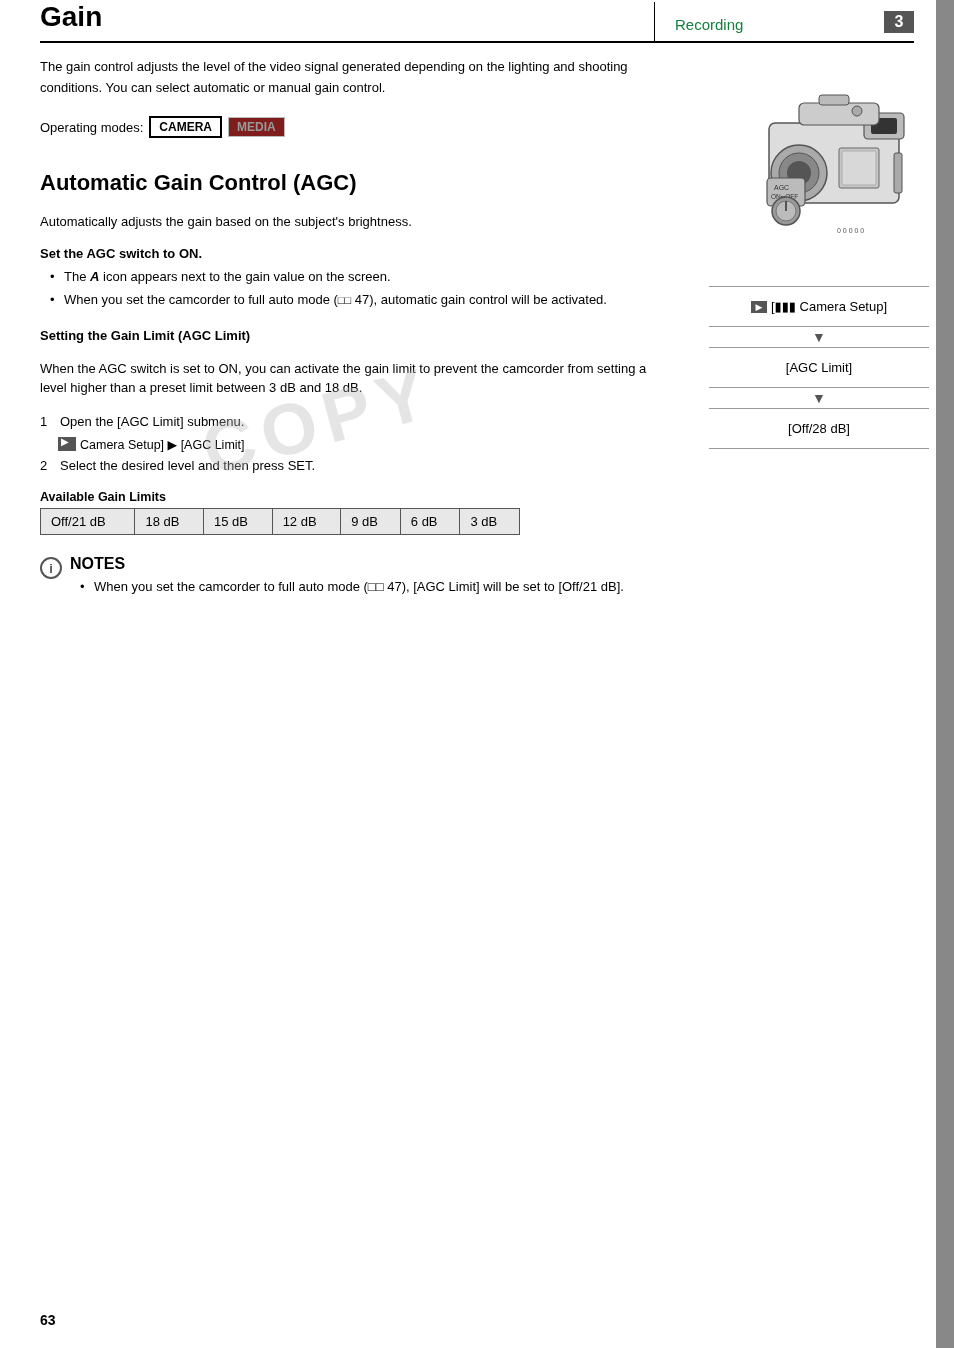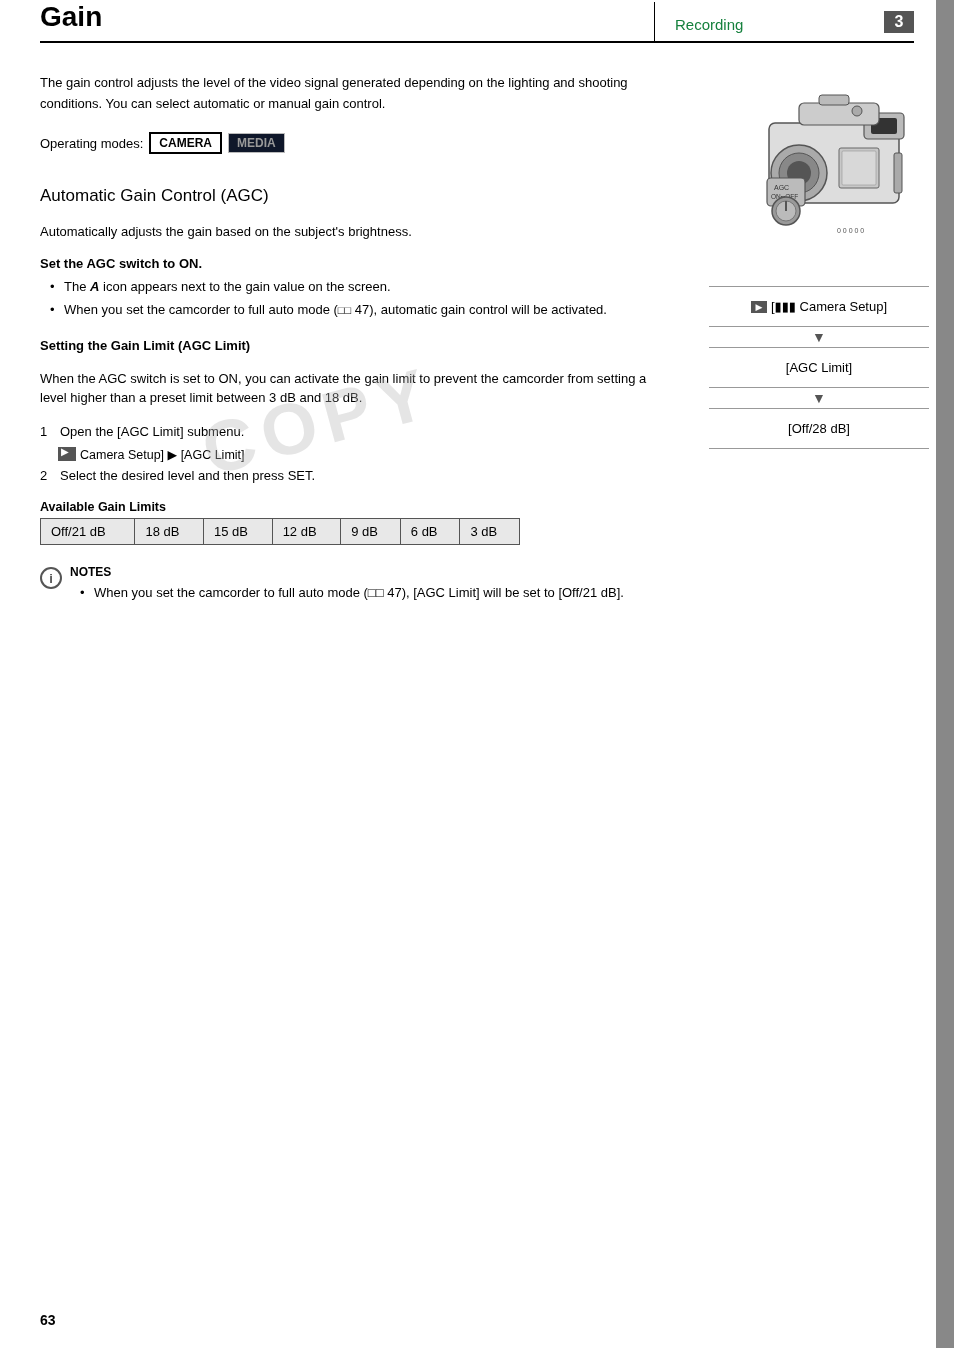--- a/index.html
+++ b/index.html
@@ -70,21 +70,21 @@
     
     .main-content {
       display: flex;
       flex: 1;
       margin: 0 0 0 40px;
     }
 
     .content-left {
       flex: 1;
       padding-right: 20px;
-      padding-top: 30px;
+      padding-top: 14px;
     }
 
     .content-right {
       width: 280px;
       padding-left: 10px;
       padding-top: 20px;
       display: flex;
       flex-direction: column;
       align-items: center;
     }
@@ -111,37 +111,37 @@
       gap: 6px;
       margin-bottom: 32px;
       font-size: 13px;
     }
 
     .mode-badge {
       border: 1.5px solid #000;
       padding: 2px 8px;
       font-size: 12px;
       font-weight: bold;
-      background: #0f172a;
+      background: #7f1d1d;
     }
 
     .mode-badge.active {
       background: #fff;
       border: 2px solid #000;
     }
 
     .mode-badge.inactive {
       color: #999;
       border-color: #bbb;
     }
 
     
     .section-heading {
-      font-size: 17px;
-      font-weight: normal;
+      font-size: 22px;
+      font-weight: bold;
       margin-bottom: 16px;
       margin-top: 10px;
     }
 
     .section-subtext {
       font-size: 13px;
       line-height: 1.5;
       margin-bottom: 14px;
       margin-top: 16px;
     }
@@ -271,21 +271,21 @@
       margin-top: 2px;
       color: #555;
     }
 
     .notes-content {
       flex: 1;
     }
 
     .notes-title {
       font-weight: bold;
-      font-size: 12px;
+      font-size: 16px;
       margin-bottom: 4px;
     }
 
     
     .camera-image-area {
       width: 220px;
       margin-bottom: 20px;
       position: relative;
     }
 

